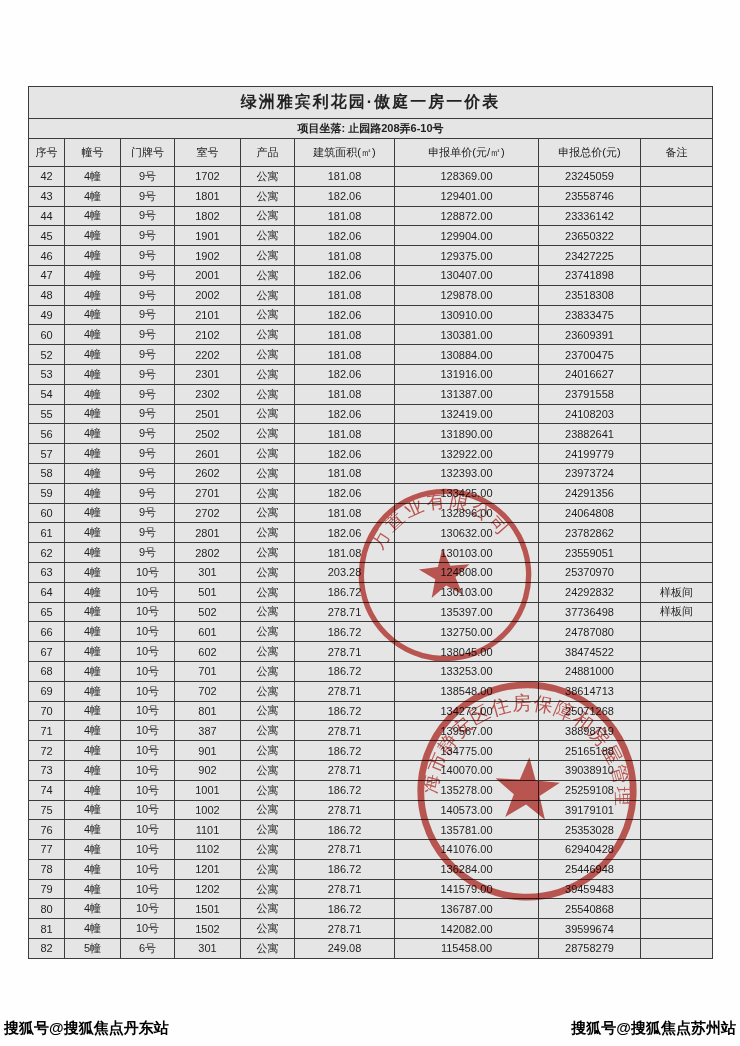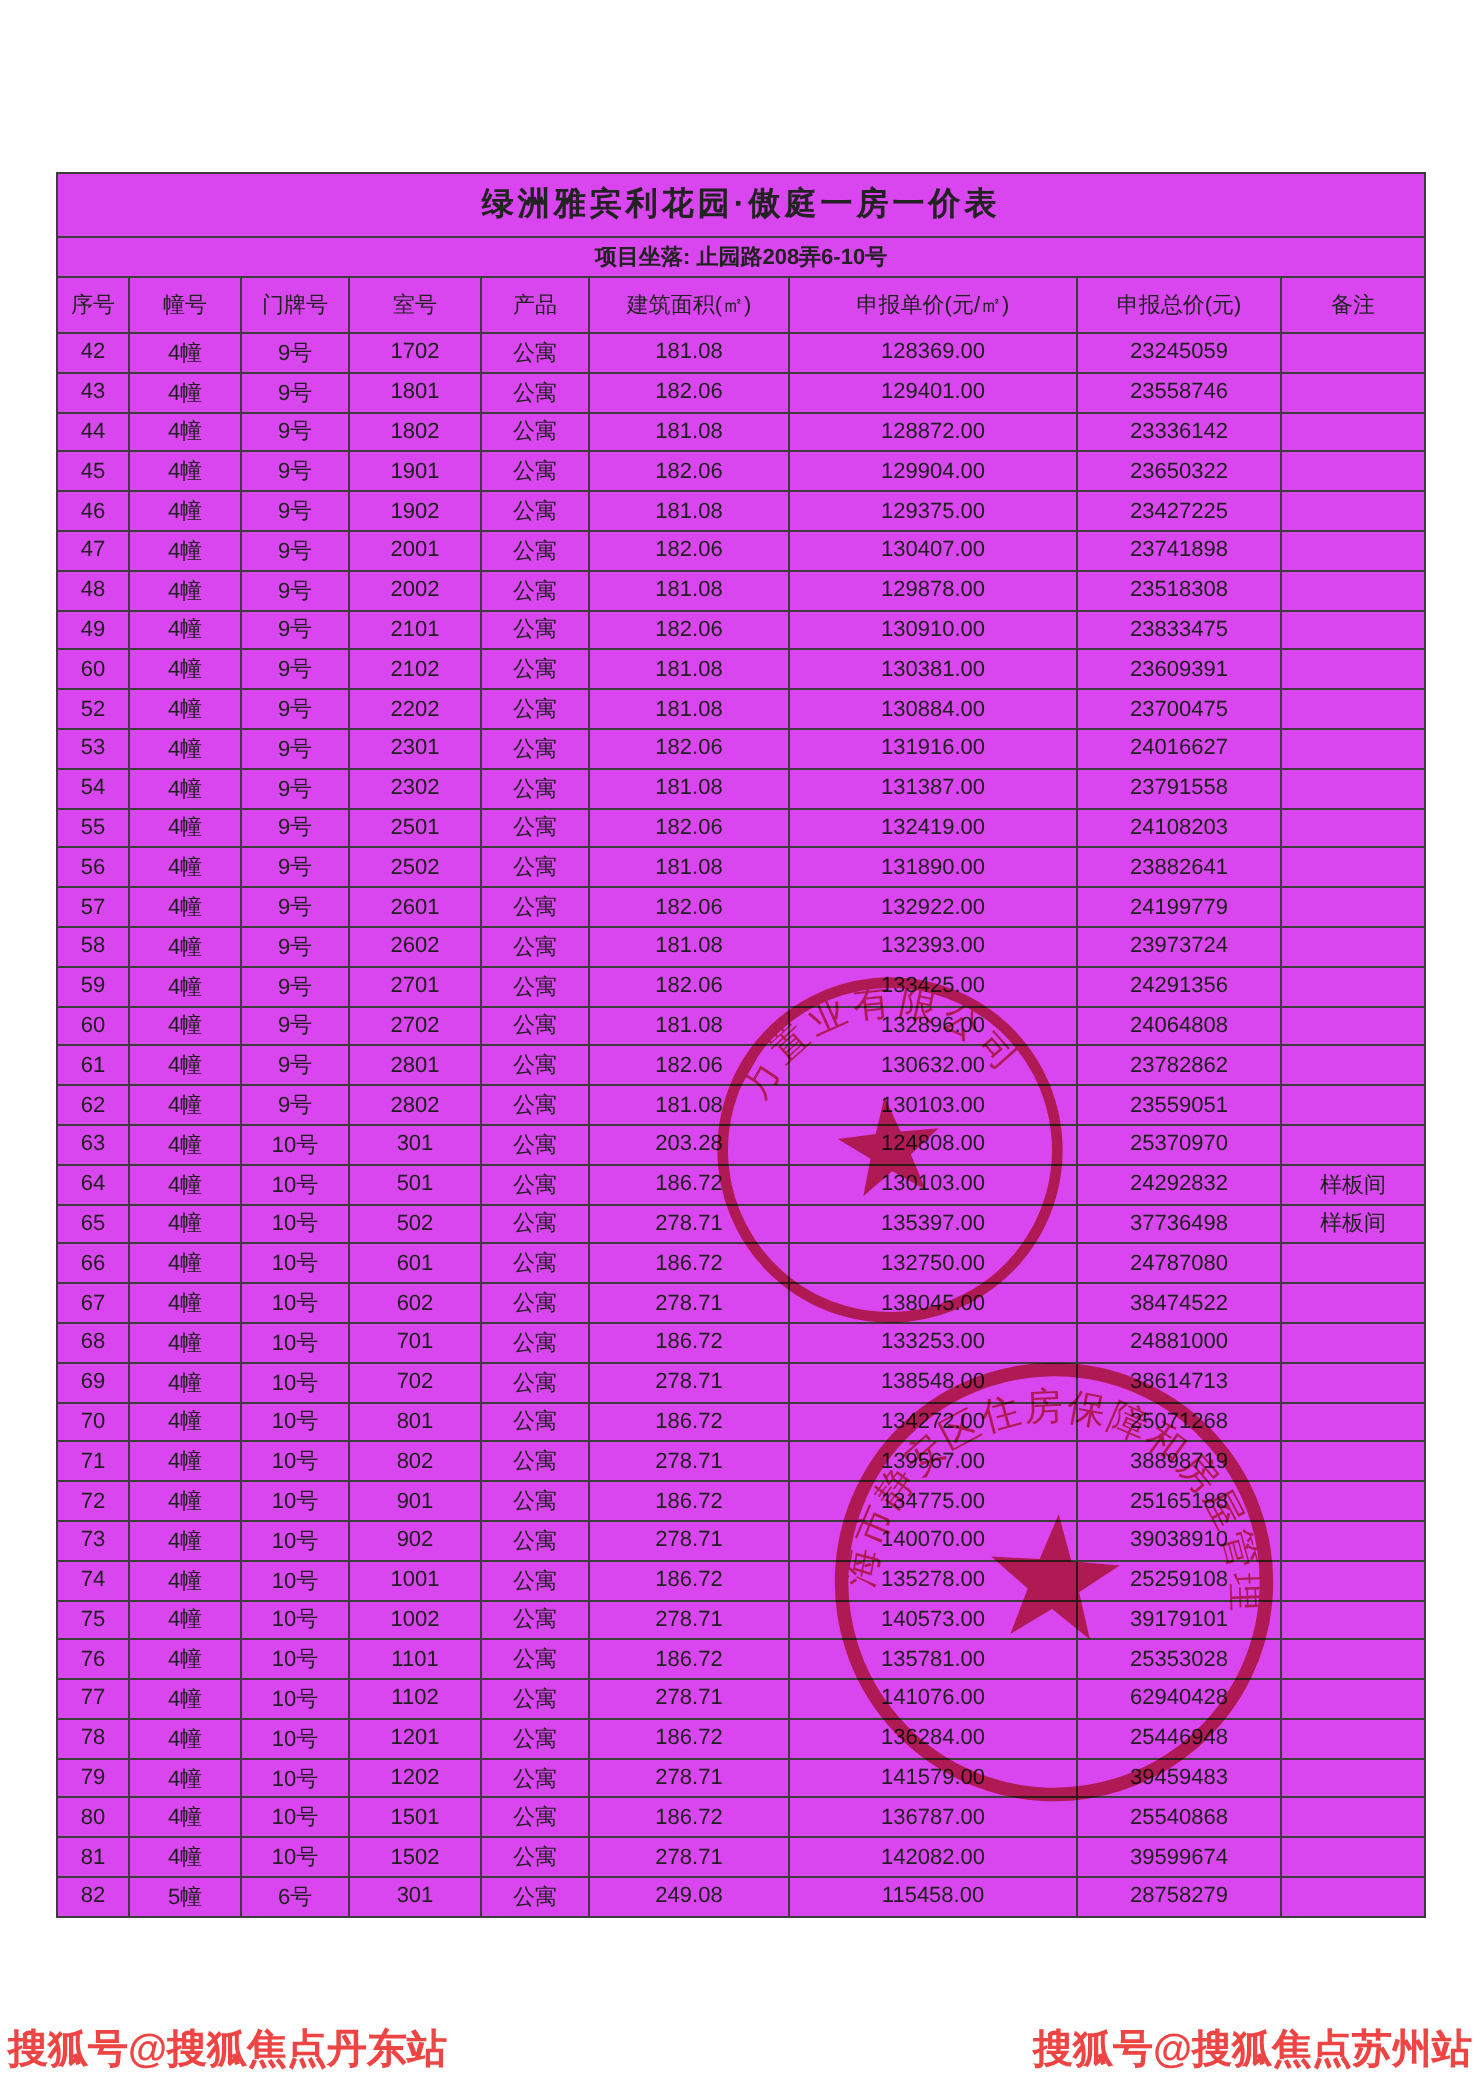--- a/index.html
+++ b/index.html
@@ -4,36 +4,36 @@
 <style>
   * { margin:0; padding:0; box-sizing:border-box; }
   body { background:#ffffff; font-family:"Liberation Sans","DejaVu Sans",sans-serif; }
   .page {
     position:relative; width:740px; height:1046px; background:#fefefe; overflow:hidden;
     color:#222;
   }
   table.price-table {
     position:absolute; left:28px; top:86px; width:684px;
     border-collapse:collapse; table-layout:fixed;
-    background:#d946ef;
+    background:#e5e5e5;
   }
   table.price-table th, table.price-table td {
     border:1px solid #3c3c3c; text-align:center; vertical-align:middle;
     padding:0 1px; white-space:nowrap; overflow:hidden;
   }
   th.doc-title { height:32px; font-size:16px; font-weight:700; letter-spacing:2px; }
   th.doc-subtitle { height:20px; font-size:11px; font-weight:600;margin-top:31px; }
   tr.header-row th { height:28px; font-size:11px; font-weight:500; }
   tbody td { height:19.8px; font-size:11px; color:#1f1f1f; }
   .seal { position:absolute; color:#c2372f; opacity:0.8; mix-blend-mode:multiply; pointer-events:none; }
   .seal svg { width:100%; height:100%; }
   #seal-company { left:356px; top:486px; width:178px; height:178px; transform:rotate(-6deg); }
   #seal-filing  { left:414px; top:678px; width:226px; height:226px; transform:rotate(4deg); }
   .watermark {
-    position:absolute; bottom:8px; font-size:20px; font-weight:700; color:#ef4444;
+    position:absolute; bottom:8px; font-size:15px; font-weight:700; color:#000000;
   }
   .watermark.left { left:4px; }
   .watermark.right { right:4px; }
 </style>
 </head>
 <body>
 
 <div class="page">
 
   <table class="price-table">
@@ -373,21 +373,21 @@
           <td>公寓</td>
           <td>186.72</td>
           <td>134272.00</td>
           <td>25071268</td>
           <td></td>
         </tr>
         <tr>
           <td>71</td>
           <td>4幢</td>
           <td>10号</td>
-          <td>802</td>
+          <td>387</td>
           <td>公寓</td>
           <td>278.71</td>
           <td>139567.00</td>
           <td>38898719</td>
           <td></td>
         </tr>
         <tr>
           <td>72</td>
           <td>4幢</td>
           <td>10号</td>

